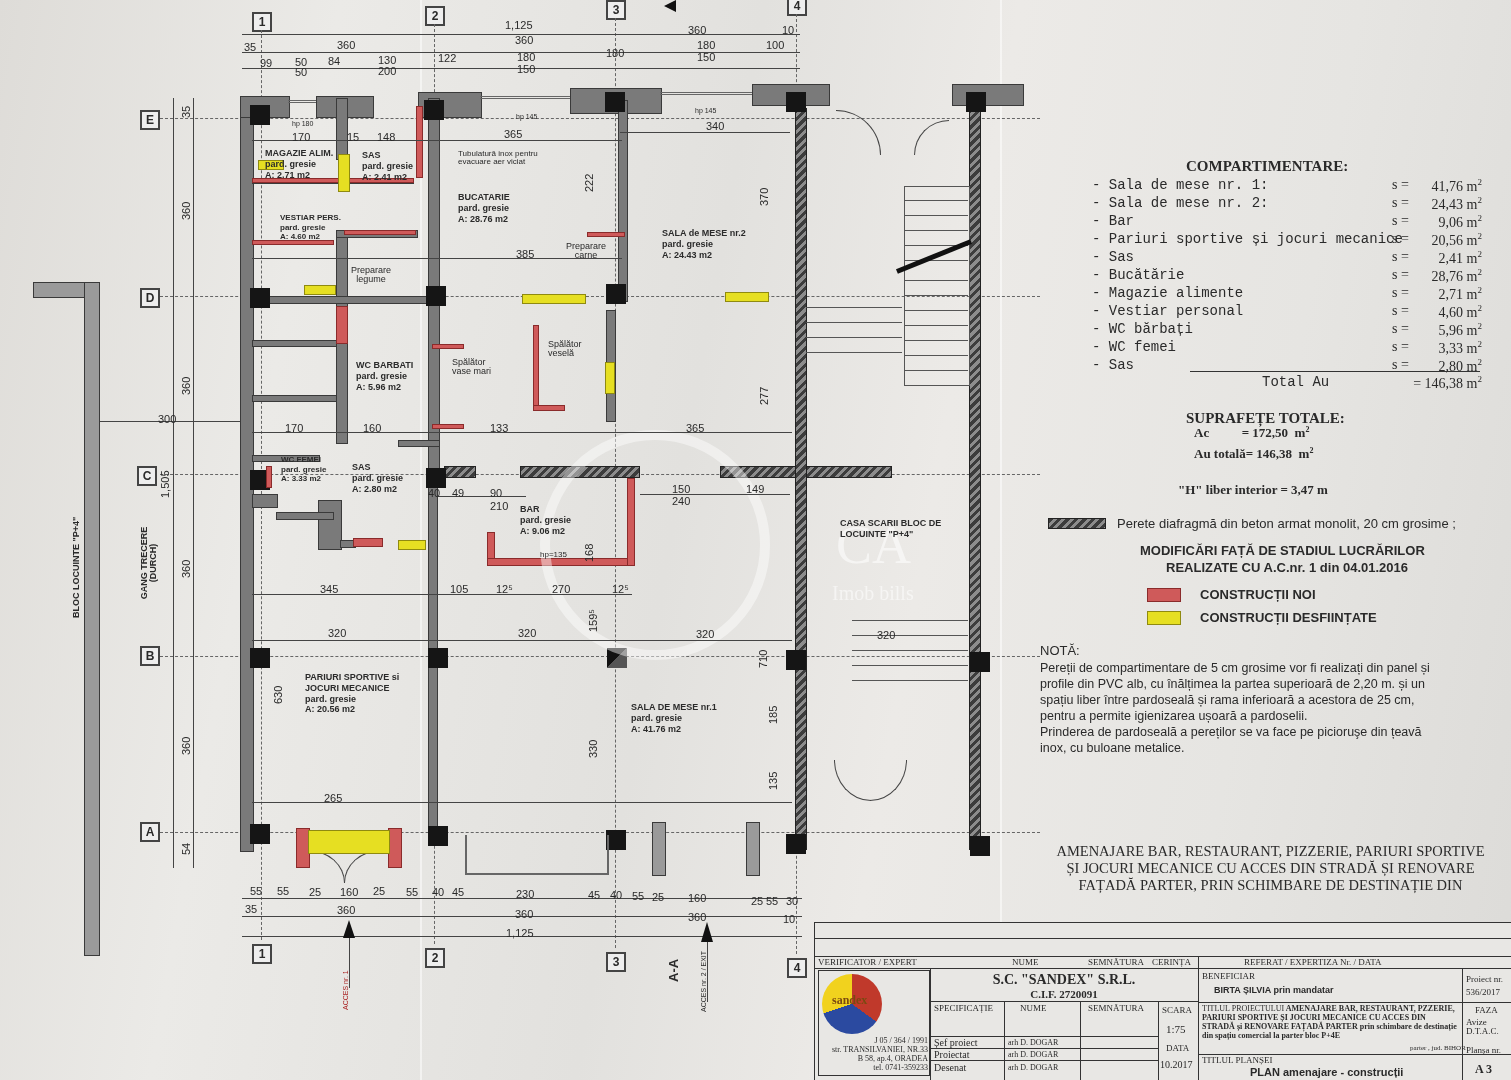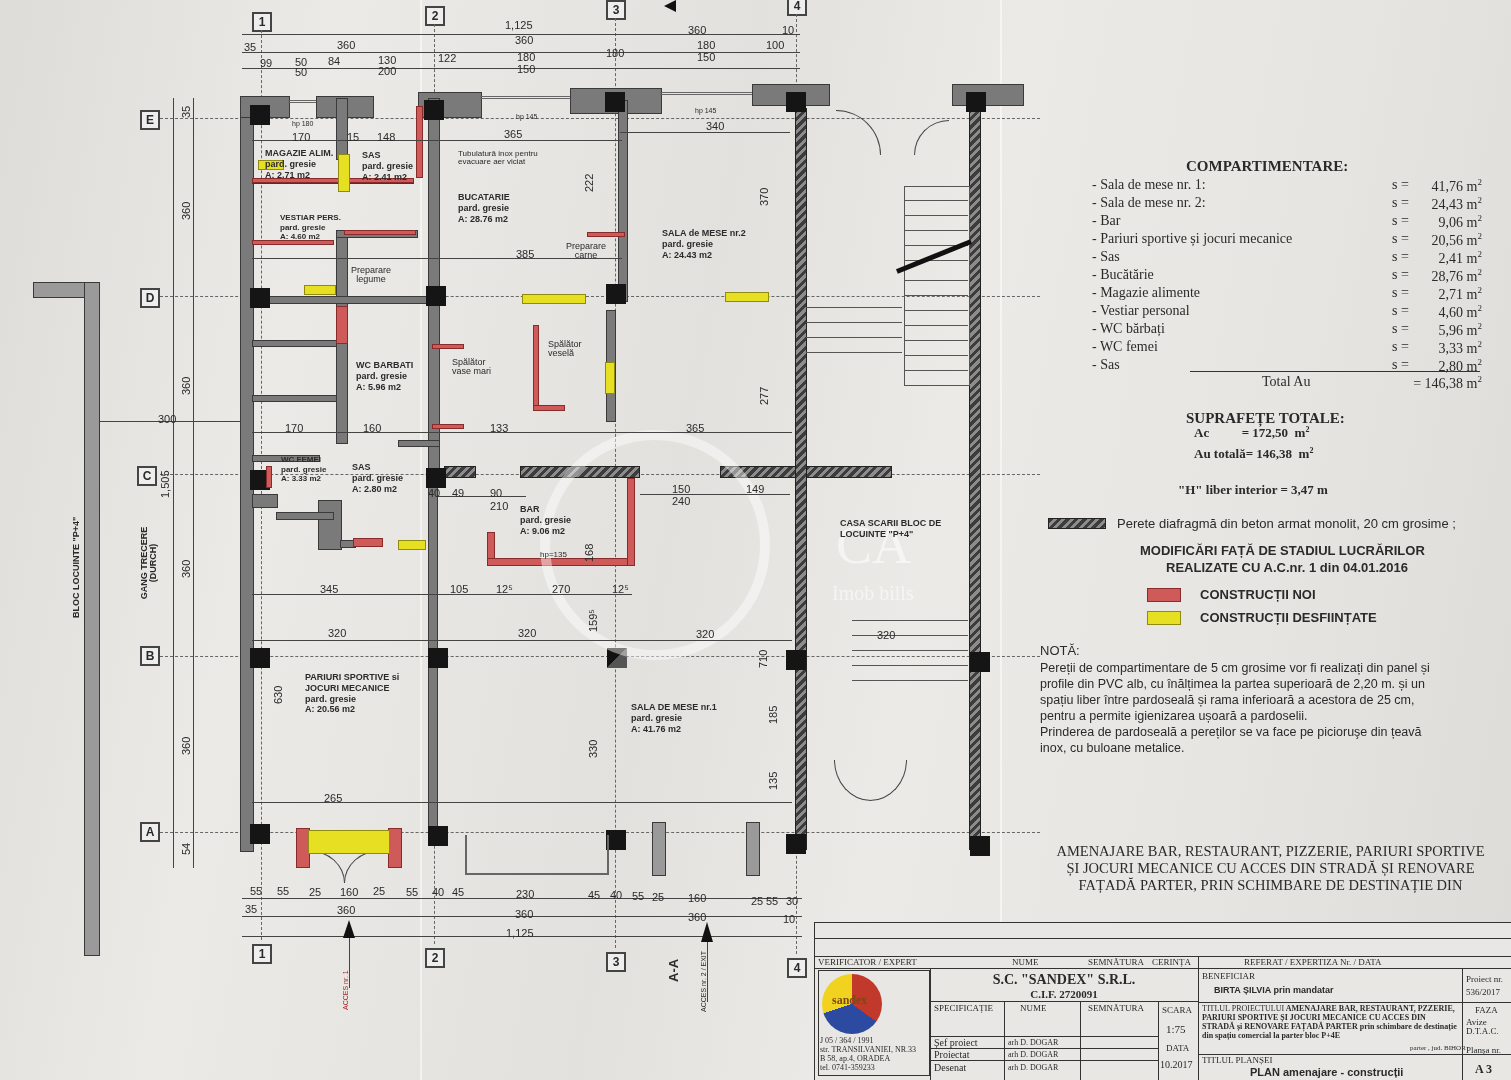--- a/index.html
+++ b/index.html
@@ -18,21 +18,21 @@
   .dash{position:absolute;height:0;border-top:1px dashed #666;}
   .vdash{position:absolute;width:0;border-left:1px dashed #666;}
   .t{position:absolute;font-size:11px;white-space:nowrap;line-height:1;}
   .ts{position:absolute;font-size:9px;white-space:nowrap;line-height:1;}
   .room{position:absolute;font-size:9px;font-weight:bold;line-height:1.2;white-space:nowrap;color:#2b2b2b;}
   .axis{position:absolute;width:16px;height:16px;border:2px solid #444;background:#eee;font-size:12px;font-weight:bold;text-align:center;line-height:16px;}
   .vert{transform:rotate(-90deg);transform-origin:left top;}
   .serif{font-family:"Liberation Serif",serif;}
   .legend-title{position:absolute;font-family:"Liberation Serif",serif;font-weight:bold;font-size:15px;}
   .comp-row{position:absolute;left:1092px;width:400px;font-family:"Liberation Serif",serif;font-size:14px;height:18px;}
-  .comp-row .lbl{position:absolute;left:0;}
+  .comp-row .lbl{position:absolute;left:0;font-family:Liberation Mono, monospace;}
   .comp-row .s{position:absolute;left:300px;}
   .comp-row .v{position:absolute;left:320px;width:70px;text-align:right;}
   .comp-row sup{font-size:9px;}
   .tb{position:absolute;border:1px solid #333;}
   .tbt{position:absolute;font-family:"Liberation Serif",serif;font-size:9px;white-space:nowrap;line-height:1;}
   .watermark{position:absolute;left:540px;top:430px;width:210px;height:210px;border-radius:50%;border:10px solid rgba(255,255,255,0.45);}
   .door{position:absolute;border:1px solid #444;border-left:none;border-bottom:none;border-radius:0 100% 0 0;}
   .stair{position:absolute;height:0;border-top:1px solid #555;}
 </style>
 </head>
@@ -480,21 +480,21 @@
   <div class="dim" style="left:814px;top:968px;width:697px;border-color:#333"></div>
   <span class="tbt" style="left:818px;top:958px">VERIFICATOR / EXPERT</span>
   <span class="tbt" style="left:1012px;top:958px">NUME</span>
   <span class="tbt" style="left:1088px;top:958px">SEMNĂTURA</span>
   <span class="tbt" style="left:1152px;top:958px">CERINȚA</span>
   <span class="tbt" style="left:1244px;top:958px">REFERAT / EXPERTIZA Nr. / DATA</span>
 
   <div class="tb" style="left:818px;top:970px;width:110px;height:104px"></div>
   <div class="abs" style="left:822px;top:974px;width:60px;height:60px;border-radius:50%;background:conic-gradient(#c0392b 0 35%,#2b4aa0 35% 70%,#f1d21e 70% 100%)"></div>
   <span class="abs serif" style="left:832px;top:993px;font-size:12px;font-weight:bold;color:#7a4a10">sandex</span>
-  <div class="abs" style="left:820px;top:1036px;width:108px;font-family:'Liberation Serif',serif;font-size:8px;line-height:9px;text-align:left">
+  <div class="abs" style="left:820px;top:1036px;width:108px;font-family:'Liberation Serif',serif;font-size:8px;line-height:9px;text-align:right">
     <div>J 05 / 364 / 1991</div>
     <div>str. TRANSILVANIEI, NR.33</div>
     <div>B 58, ap.4, ORADEA</div>
     <div>tel. 0741-359233</div>
   </div>
 
   <div class="abs serif" style="left:930px;top:972px;width:268px;text-align:center;font-weight:bold;font-size:14px">S.C. "SANDEX" S.R.L.</div>
   <div class="abs serif" style="left:930px;top:988px;width:268px;text-align:center;font-weight:bold;font-size:11px">C.I.F. 2720091</div>
   <div class="dim" style="left:930px;top:1001px;width:268px;border-color:#333"></div>
   <div class="vdim" style="left:930px;top:968px;height:112px;border-color:#333"></div>

